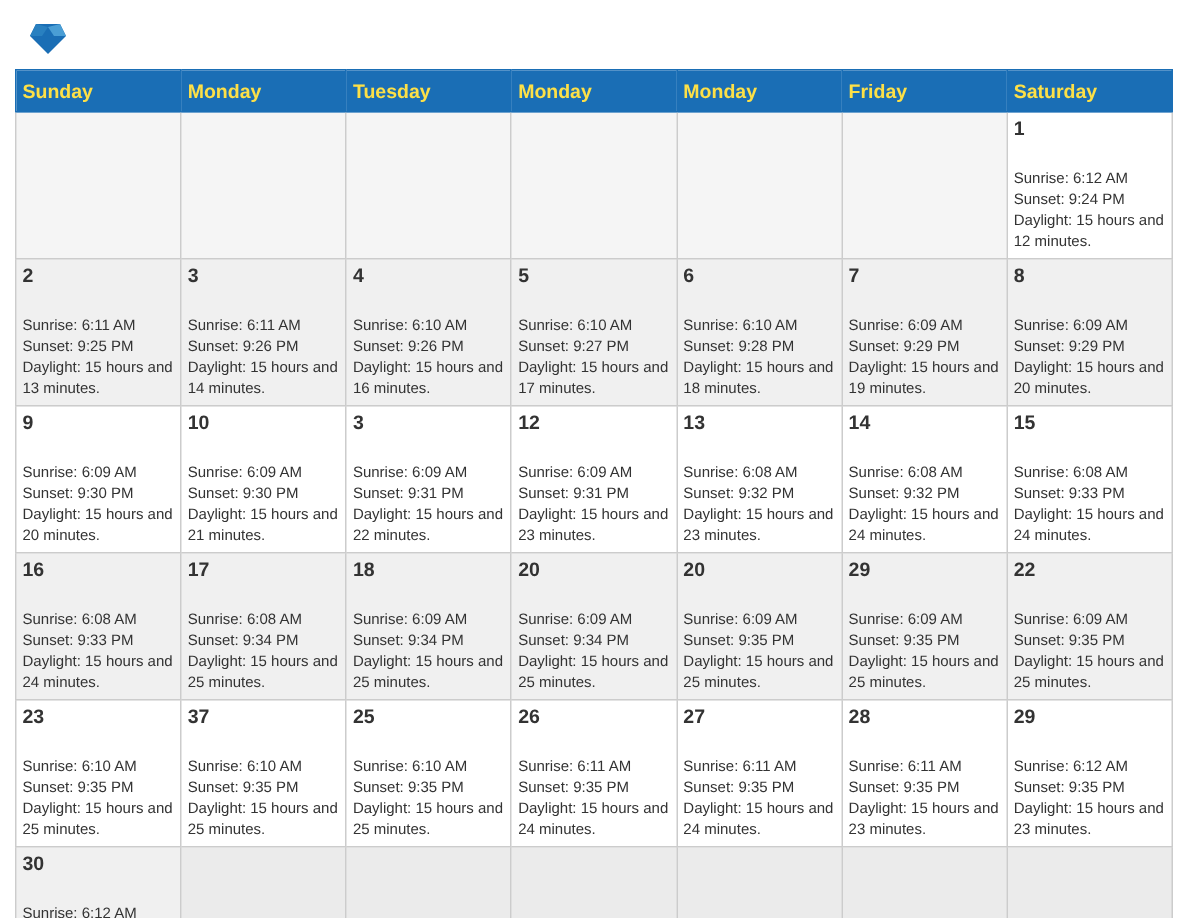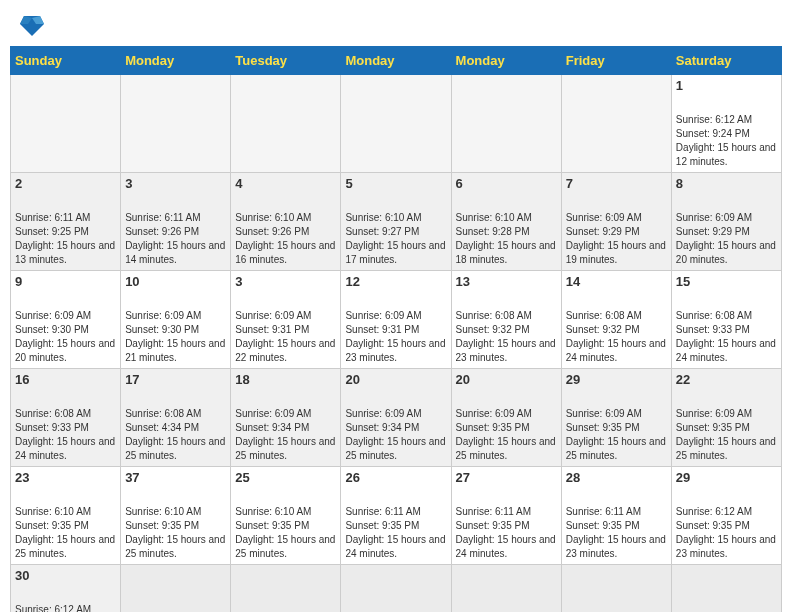--- a/index.html
+++ b/index.html
@@ -248,21 +248,21 @@
         <td>
           <span class="day-num">16</span>
           <div class="day-info">Sunrise: 6:08 AM
 Sunset: 9:33 PM
 Daylight: 15 hours
 and 24 minutes.</div>
         </td>
         <td>
           <span class="day-num">17</span>
           <div class="day-info">Sunrise: 6:08 AM
-Sunset: 4:34 PM
+Sunset: 9:34 PM
 Daylight: 15 hours
 and 25 minutes.</div>
         </td>
         <td>
           <span class="day-num">18</span>
           <div class="day-info">Sunrise: 6:09 AM
 Sunset: 9:34 PM
 Daylight: 15 hours
 and 25 minutes.</div>
         </td>

